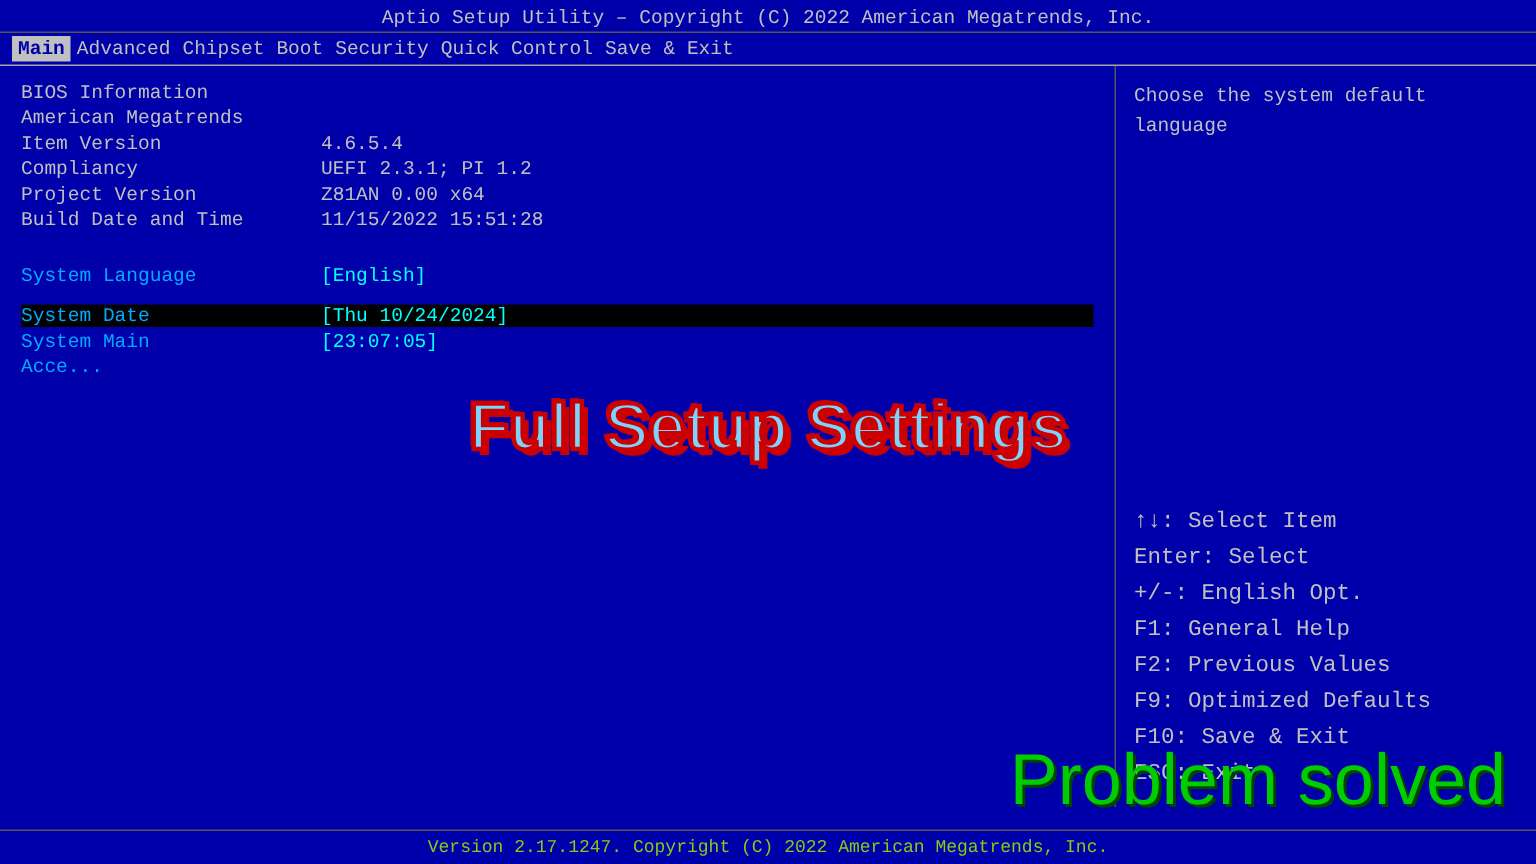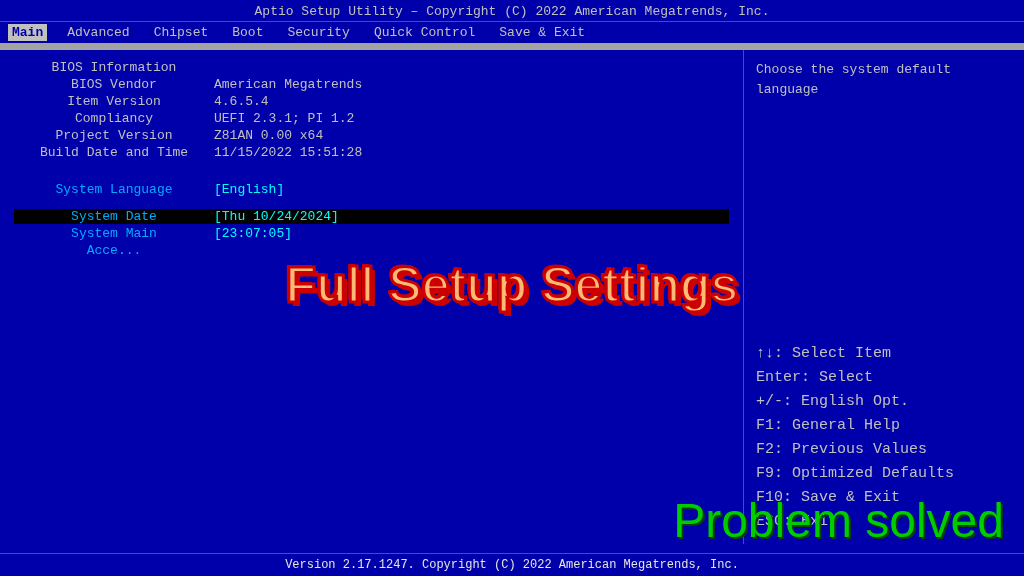--- a/index.html
+++ b/index.html
@@ -22,23 +22,22 @@
       color: #c0c0c0;
       font-size: 13px;
     }
 
     
     #menu-bar {
       display: flex;
       flex-direction: row;
       background: #0000aa;
       border-top: 1px solid #555;
-      border-bottom: 7px solid #a3a3a3;
+      border-bottom: 1px solid #a3a3a3;
       padding: 2px 8px;
-      gap: 16px;
     }
     .menu-item {
       color: #c0c0c0;
       cursor: pointer;
       padding: 1px 4px;
     }
     .menu-item.active {
       background: #c0c0c0;
       color: #0000aa;
       font-weight: bold;
@@ -49,21 +48,20 @@
       display: flex;
       flex-direction: row;
       height: calc(576px - 60px - 22px);
     }
 
     
     #left-panel {
       flex: 1;
       padding: 10px 14px;
       border-right: 1px solid #555;
-      text-align: center;
     }
 
     .info-section {
       margin-bottom: 12px;
     }
     .info-row {
       display: flex;
       margin-bottom: 2px;
     }
     .info-label {
@@ -117,34 +115,34 @@
     
     #footer {
       position: absolute;
       bottom: 0;
       left: 0;
       right: 0;
       background: #0000aa;
       border-top: 1px solid #555;
       text-align: center;
       padding: 4px 15px;
-      color: #e5e5e5;
+      color: #84cc16;
       font-size: 12px;
     }
 
     
     #overlay-title {
       position: absolute;
       top: 50%;
       left: 50%;
       transform: translate(-50%, -55%);
       font-family: Arial Black, Arial, sans-serif;
-      font-size: 50px;
+      font-size: 44px;
       font-weight: 900;
-      color: #fdba74;
+      color: #7dd3fc;
       -webkit-text-stroke: 3px #cc0000;
       text-stroke: 3px #cc0000;
       text-shadow: 4px 4px 0 #cc0000, -2px -2px 0 #cc0000;
       white-space: nowrap;
       z-index: 10;
       pointer-events: none;
     }
 
     #overlay-subtitle {
       position: absolute;
@@ -182,21 +180,20 @@
 
 <div id="main-content">
 
   <div id="left-panel">
 
     <div class="info-section">
       <div class="info-row">
         <span class="info-label">BIOS Information</span>
       </div>
       <div class="info-row">
-        <span class="info-label">BIOS Vendor</span>
         <span class="info-value">American Megatrends</span>
       </div>
       <div class="info-row">
         <span class="info-label">Item Version</span>
         <span class="info-value">4.6.5.4</span>
       </div>
       <div class="info-row">
         <span class="info-label">Compliancy</span>
         <span class="info-value">UEFI 2.3.1; PI 1.2</span>
       </div>

